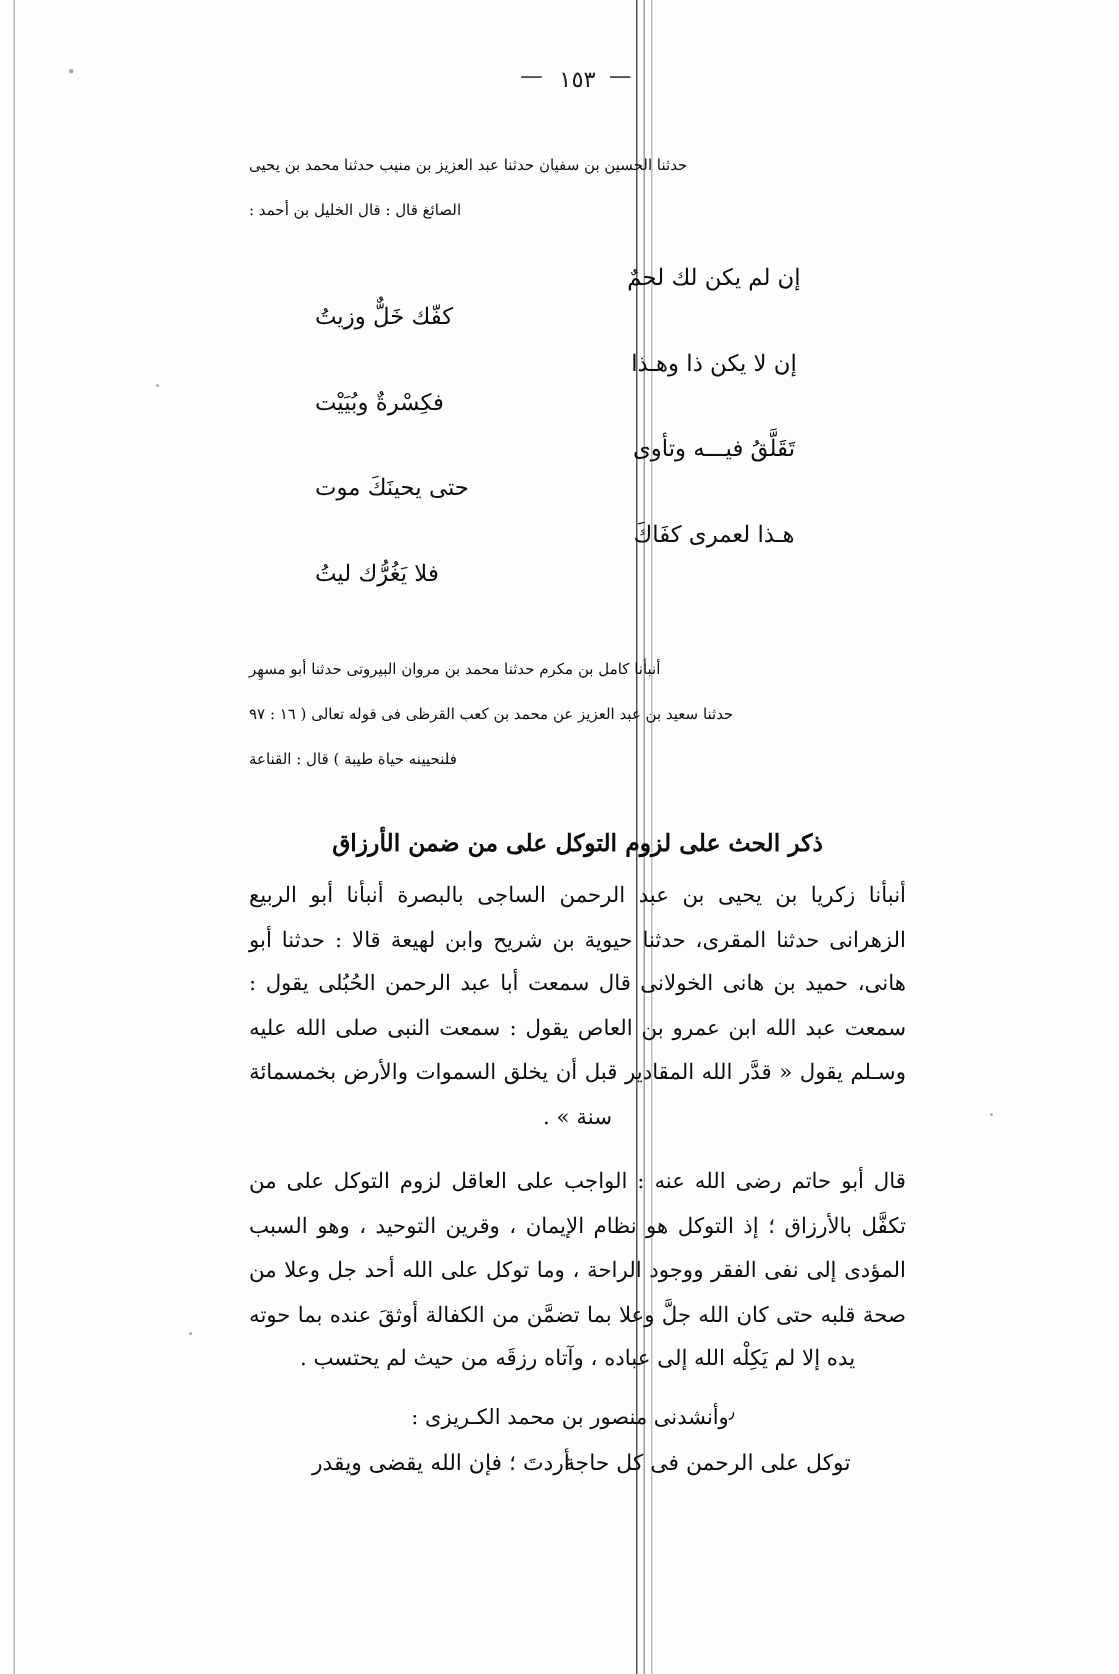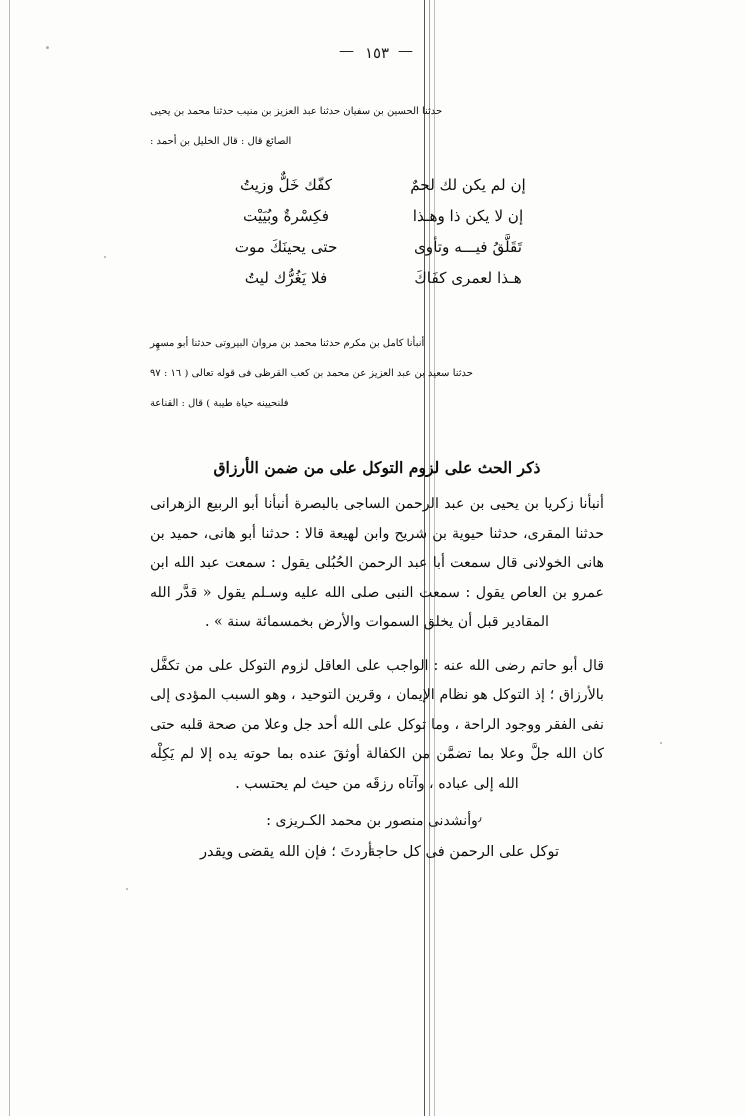--- a/index.html
+++ b/index.html
@@ -43,21 +43,21 @@
   .speck {
     position: absolute;
     background: #5a5a5a;
     border-radius: 50%;
     opacity: .5;
   }
 
   
   .content {
     position: absolute;
-    left: 0; right: 0;
+    left: 16px; right: 0;
     top: 0;
     padding: 0 142px 0 150px;
     box-sizing: border-box;
   }
 
   .page-number {
     text-align: center;
     font-size: 15px;
     letter-spacing: 2px;
     margin-top: 44px;
@@ -92,25 +92,25 @@
     display: flex;
     justify-content: center;
     gap: 0;
   }
   .hemistich {
     width: 168px;
     text-align: center;
     white-space: nowrap;
   }
   .hemistich.right { text-align: center; padding-left: 8px; }
-  .hemistich.left  { text-align: center; padding-right: 6px; }
+  .hemistich.left  { text-align: left; padding-right: 6px; margin-top: 26px; }
 
   
   .heading {
-    margin: 40px 0 10px;
+    margin: 30px 0 10px;
     text-align: center;
     font-size: 15.6px;
     font-weight: bold;
     letter-spacing: .3px;
   }
 
   .block {
     margin-top: 12px;
     font-size: 14.2px;
     line-height: 29.5px;

